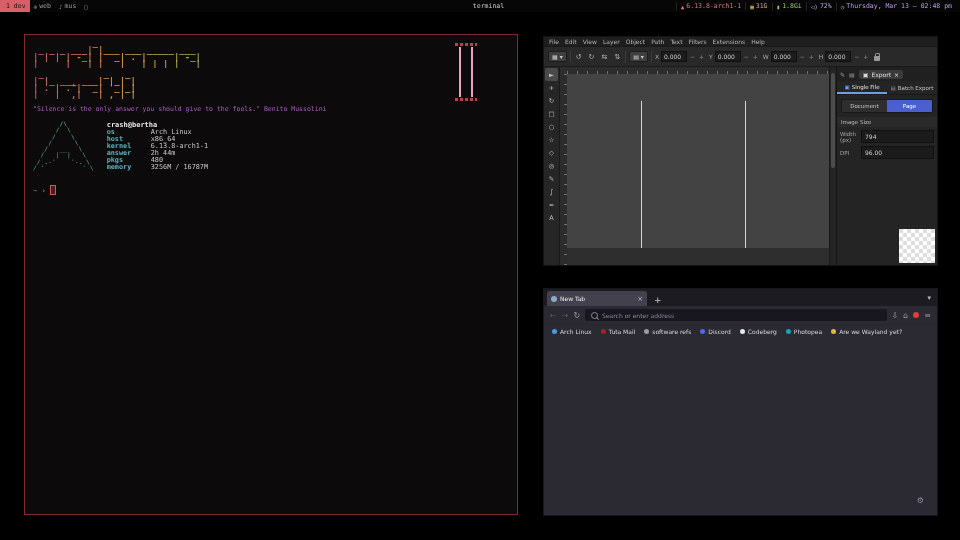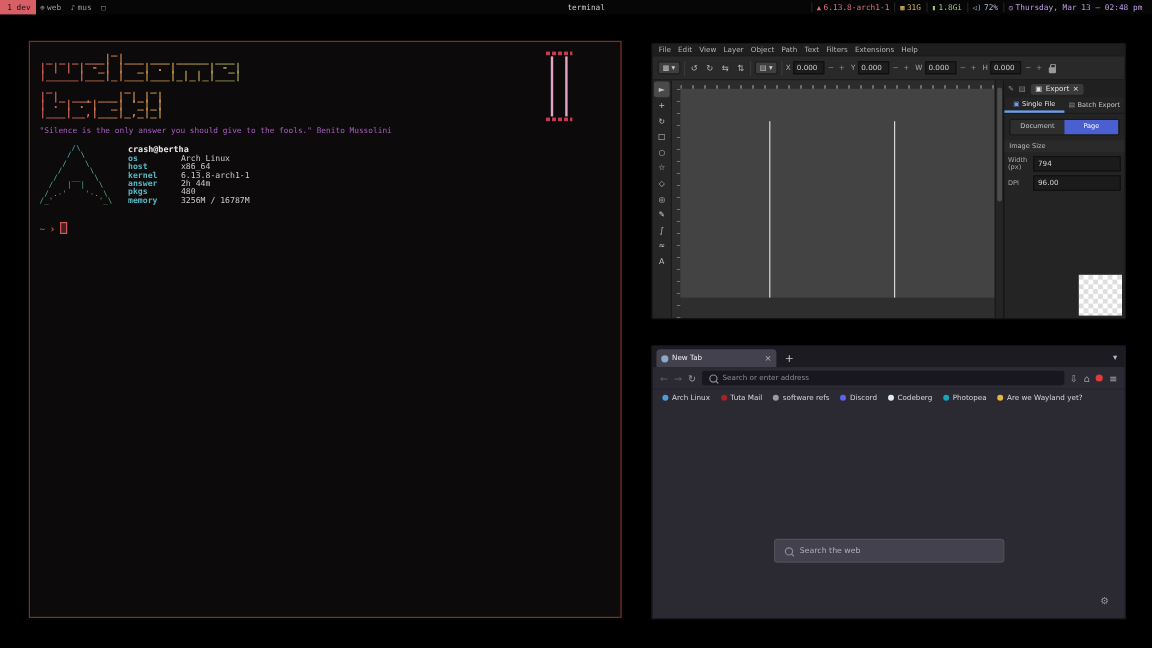--- a/index.html
+++ b/index.html
@@ -480,21 +480,17 @@
           <span class="dot" style="background-color: rgb(24, 164, 184);"></span>
           <span>Photopea</span>
         </span>
 
         <span class="bm">
           <span class="dot" style="background-color: rgb(224, 185, 62);"></span>
           <span>Are we Wayland yet?</span>
         </span>
       </div>
     <div class="content">
-      <div class="searchpill">
-        <span class="mag"></span>
-        <span class="txt">Search the web</span>
-      </div>
       <span class="gear">⚙</span>
     </div>
   </div>
 
 </div>
 
 </body></html>

